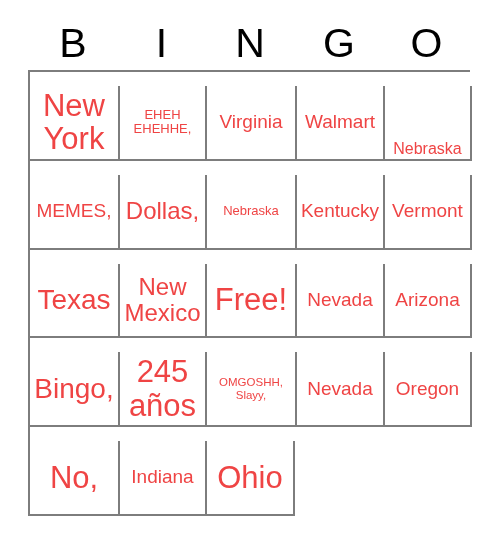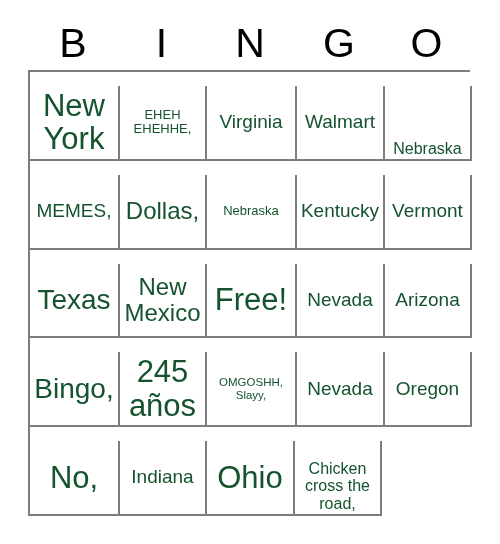--- a/index.html
+++ b/index.html
@@ -73,21 +73,21 @@
     border-right: 2px solid #7d7d7d;
     border-bottom: 2px solid #7d7d7d;
     box-sizing: border-box;
     display: flex;
     align-items: center;
     justify-content: center;
     text-align: center;
     padding: 2px 3px;
     overflow: hidden;
     line-height: 1.08;
-    color: #14532d;
+    color: #ef4444;
     background: #ffffff;
     margin-top: 14px;
   }
   .c-0 { flex: 0 0 90px; }
   .c-1 { flex: 0 0 87px; }
   .c-2 { flex: 0 0 90px; }
   .c-3 { flex: 0 0 88px; }
   .c-4 { flex: 0 0 87px; }
 
   
@@ -199,21 +199,16 @@
     <div class="row">
       <div class="cell c-0 fs-xxl">
           <span class="cell-text">No,</span>
         </div>
       <div class="cell c-1 fs-md">
           <span class="cell-text">Indiana</span>
         </div>
       <div class="cell c-3 fs-xxl">
           <span class="cell-text">Ohio</span>
         </div>
-      <div class="cell c-4 fs-sm">
-          <span class="cell-text">Chicken
-cross the
-road,</span>
-        </div>
     </div>
 
   </div>
 </div>
 
 </body></html>

